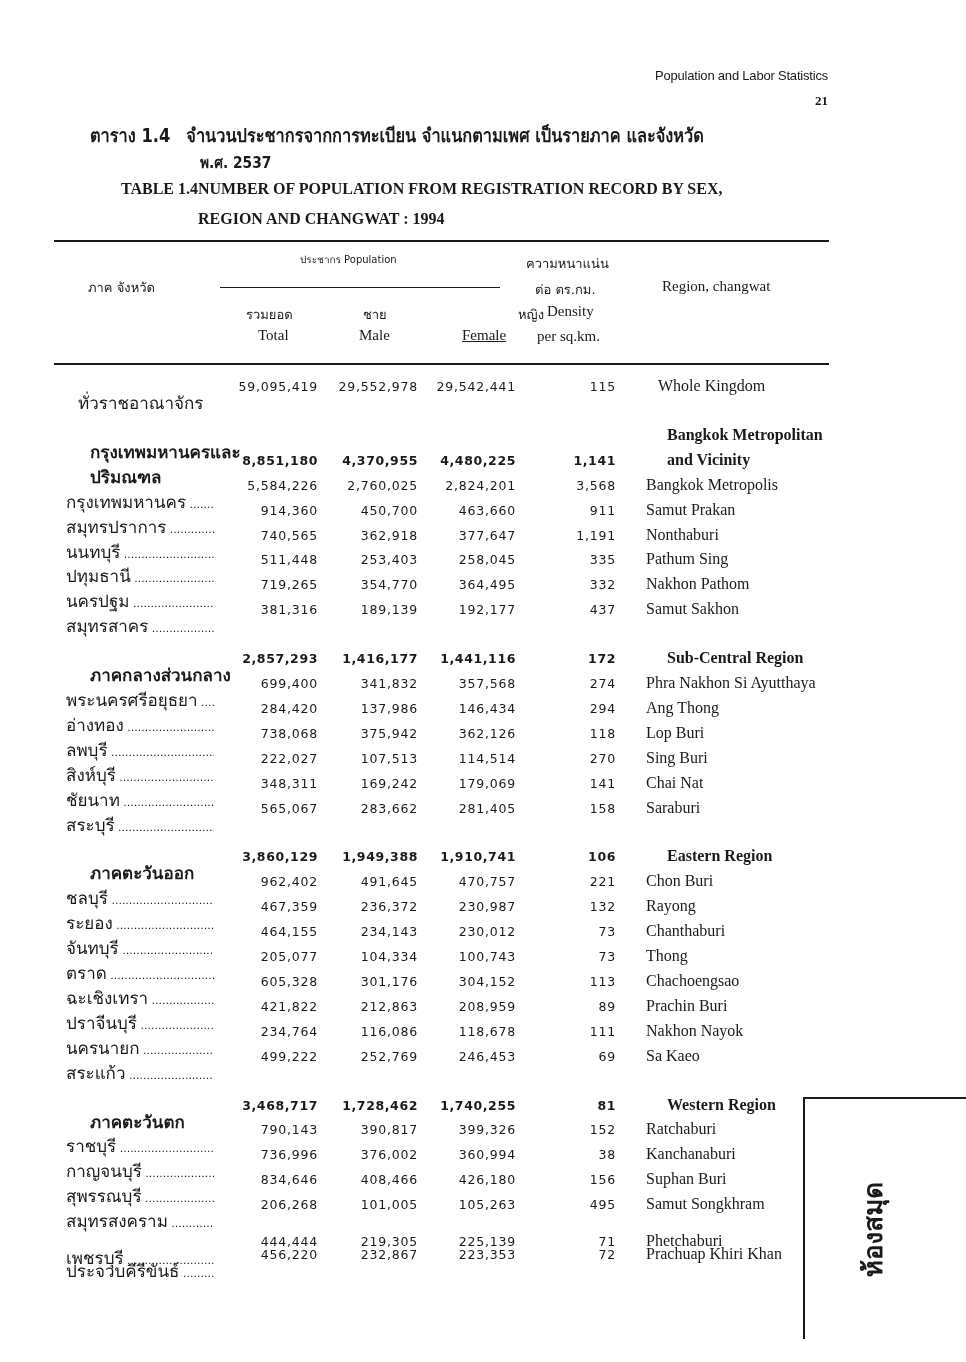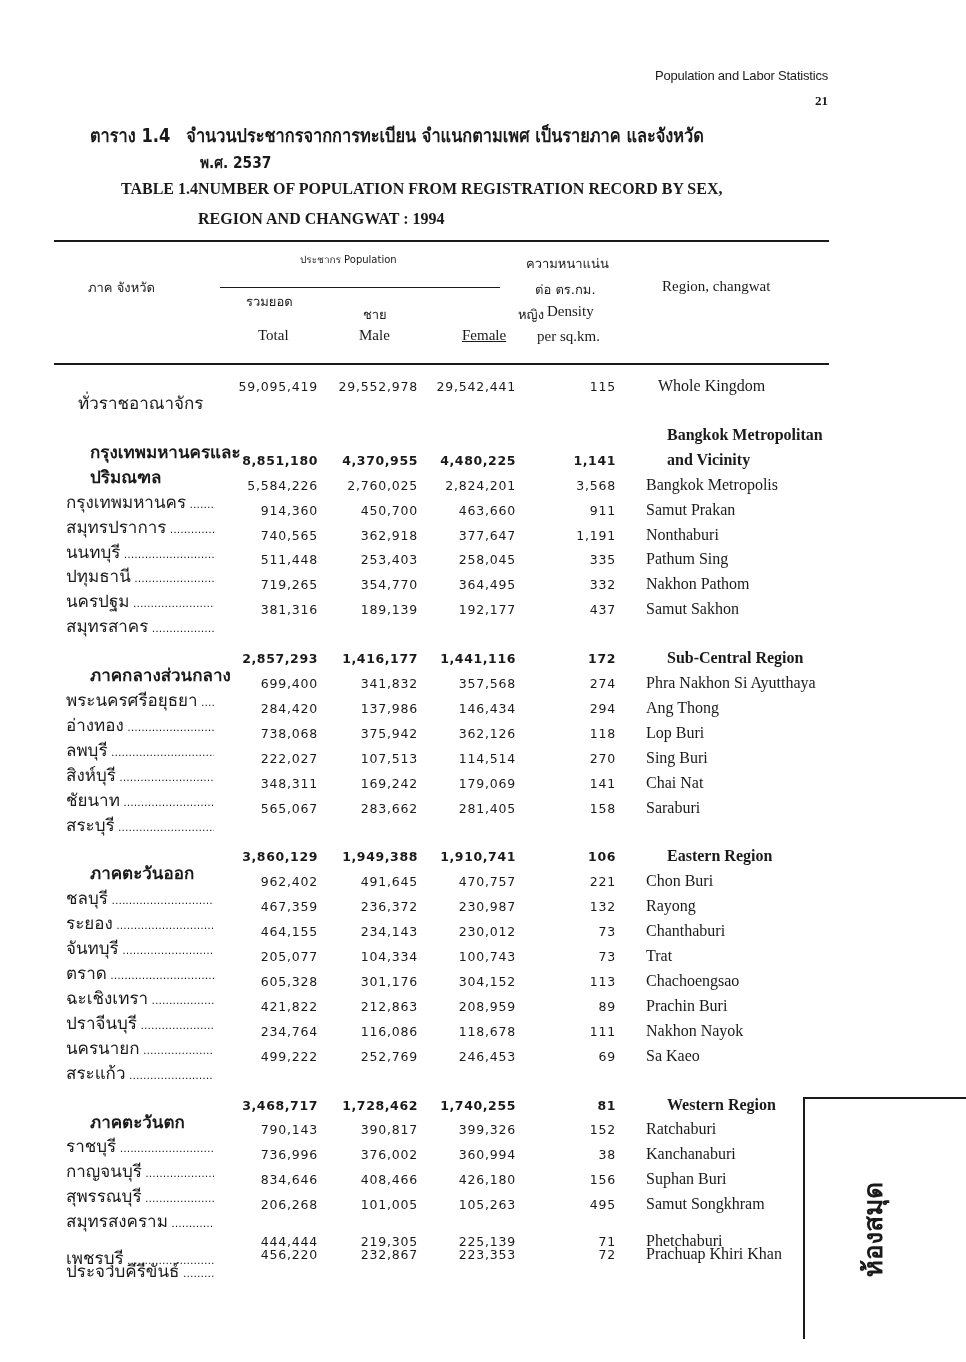--- a/index.html
+++ b/index.html
@@ -48,21 +48,21 @@
 <div class="title-en">
   <span class="lbl">TABLE 1.4</span><span>NUMBER OF POPULATION FROM REGISTRATION RECORD BY SEX,</span>
 </div>
 <div class="title-en2">REGION AND CHANGWAT : 1994</div>
 
 <div class="rule-top"></div>
 
 <div class="hdr th" style="left:88px; top:277px;">ภาค จังหวัด</div>
 <div class="hdr" style="left:300px; top:252px; font-family:'DejaVu Sans',sans-serif; font-size:10px;">ประชากร Population</div>
 <div class="pop-rule"></div>
-<div class="hdr th" style="left:246px; top:291px;">รวมยอด</div>
+<div class="hdr th" style="left:246px; top:304px;">รวมยอด</div>
 <div class="hdr" style="left:258px; top:327px;">Total</div>
 <div class="hdr th" style="left:363px; top:304px;">ชาย</div>
 <div class="hdr" style="left:359px; top:327px;">Male</div>
 <div class="hdr th" style="left:470px; top:304px;margin-left:48px;">หญิง</div>
 <div class="hdr" style="left:462px; top:327px;text-decoration:underline;">Female</div>
 <div class="hdr th" style="left:526px; top:253px;">ความหนาแน่น</div>
 <div class="hdr th" style="left:535px; top:279px;">ต่อ ตร.กม.</div>
 <div class="hdr" style="left:547px; top:303px;">Density</div>
 <div class="hdr" style="left:537px; top:328px;">per sq.km.</div>
 <div class="hdr" style="left:662px; top:278px;">Region, changwat</div>
@@ -229,21 +229,21 @@
       <span class="num c3">230,012</span>
       <span class="num c4">73</span>
       <span class="en">Chanthaburi</span>
     </div>
     <div class="row sub" style="top: 947px;">
       <span class="th-name">ตราด</span>
       <span class="num c1">205,077</span>
       <span class="num c2">104,334</span>
       <span class="num c3">100,743</span>
       <span class="num c4">73</span>
-      <span class="en">Trat</span>
+      <span class="en">Thong</span>
     </div>
     <div class="row sub" style="top: 971.9px;">
       <span class="th-name">ฉะเชิงเทรา</span>
       <span class="num c1">605,328</span>
       <span class="num c2">301,176</span>
       <span class="num c3">304,152</span>
       <span class="num c4">113</span>
       <span class="en">Chachoengsao</span>
     </div>
     <div class="row sub" style="top: 996.8px;">

